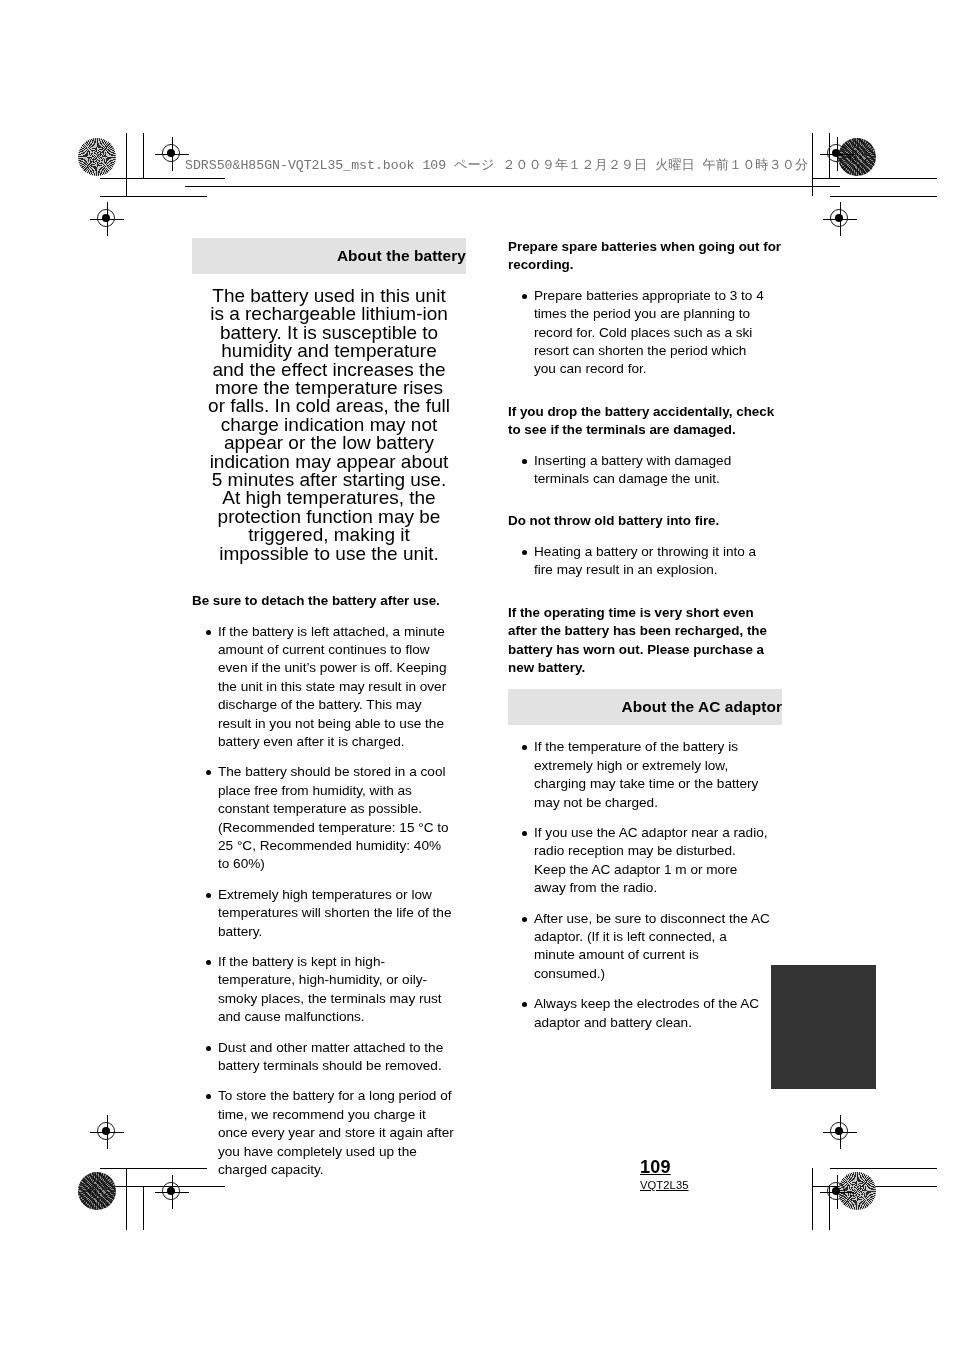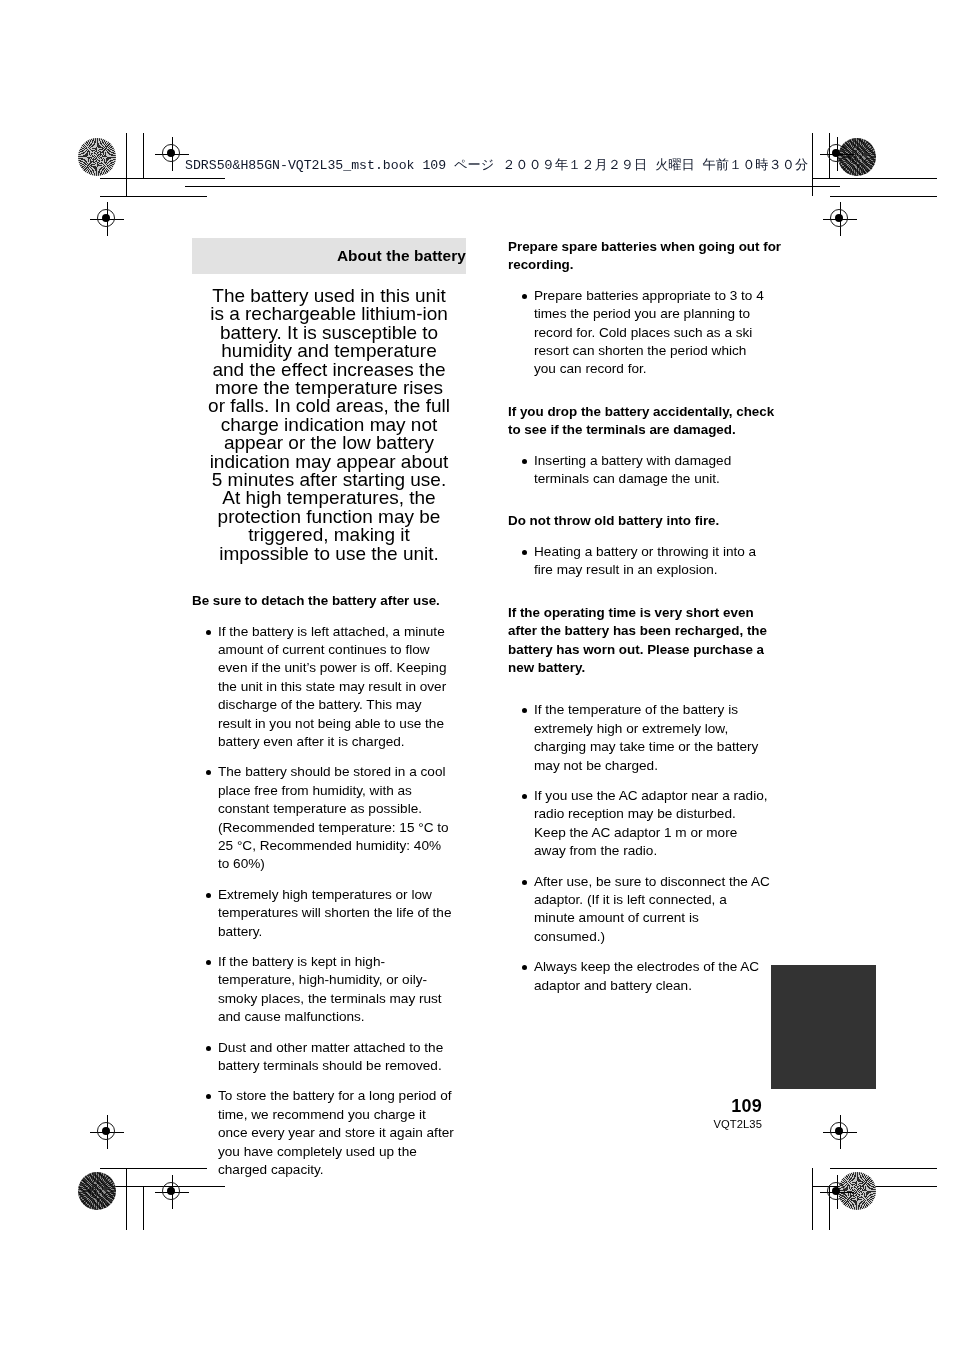--- a/index.html
+++ b/index.html
@@ -75,21 +75,21 @@
   
   .page-header {
     position: absolute;
     left: 185px;
     top: 157px;
     width: 660px;
     font-family: "Liberation Mono", monospace;
     font-size: 13.2px;
     line-height: 18px;
     white-space: nowrap;
-    color: #0f172a;
+    color: #737373;
   }
 
   
   .col {
     position: absolute;
     top: 238px;
     width: 274px;
   }
   .col-left  { left: 192px; }
   .col-right { left: 508px; }
@@ -154,23 +154,23 @@
     top: 965px;
     width: 105px;
     height: 124px;
     background: #333333;
   }
 
   
   .folio {
     position: absolute;
     left: 640px;
-    top: 1096px;
+    top: 1157px;
     width: 122px;
-    text-align: right;
+    text-decoration: underline;
   }
   .folio .num {
     font-size: 18px;
     font-weight: bold;
     line-height: 21px;
     letter-spacing: 0.2px;
   }
   .folio .code {
     font-size: 11.2px;
     line-height: 14px;
@@ -300,20 +300,23 @@
     <ul class="bullets">
       <li>Heating a battery or throwing it into a fire may result in an explosion.</li>
     </ul>
 
     <div class="gap-md"></div>
 
     <p class="subhead">If the operating time is very short even after the battery has been recharged, the battery has worn out. Please purchase a new battery.</p>
 
     <div class="gap-md"></div>
 
+    <div class="section-bar">
+      <h2>About the AC adaptor</h2>
+    </div>
 
     <ul class="bullets">
       <li>If the temperature of the battery is extremely high or extremely low, charging may take time or the battery may not be charged.</li>
       <li>If you use the AC adaptor near a radio, radio reception may be disturbed. Keep the AC adaptor 1 m or more away from the radio.</li>
       <li>After use, be sure to disconnect the AC adaptor. (If it is left connected, a minute amount of current is consumed.)</li>
       <li>Always keep the electrodes of the AC adaptor and battery clean.</li>
     </ul>
   </div>
 
   <div class="thumb-index"></div>

